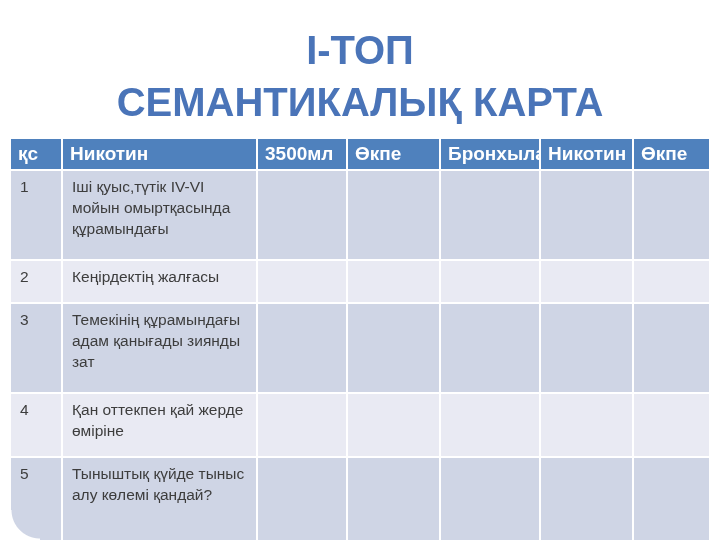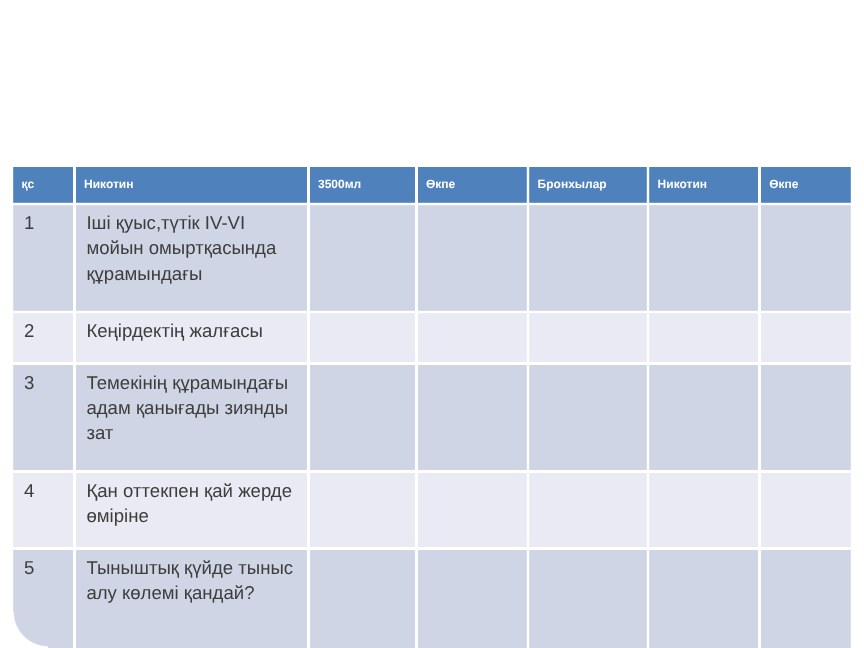--- a/index.html
+++ b/index.html
@@ -38,21 +38,21 @@
     table-layout: fixed;
   }
   table.sem-table th,
   table.sem-table td {
     border: 2px solid #ffffff;
     overflow: hidden;
   }
   table.sem-table th {
     background: #4f81bd;
     color: #ffffff;
-    font-size: 10px;
+    font-size: 19px;
     font-weight: bold;
     text-align: left;
     vertical-align: middle;
     padding: 2px 18px 2px 7px;
     height: 26px;
   }
   table.sem-table td {
     font-size: 15.5px;
     line-height: 21px;
     color: #3d3d3d;
@@ -75,20 +75,22 @@
     background: radial-gradient(circle 30px at 40px 0px, rgba(255,255,255,0) 28px, #ffffff 29px);
     pointer-events: none;
   }
 </style>
 </head>
 <body>
 
 <div class="slide">
 
   <div class="title">
+    <div>І-ТОП</div>
+    <div>СЕМАНТИКАЛЫҚ КАРТА</div>
   </div>
 
   <table class="sem-table">
     <colgroup>
       <col style="width:52px">
       <col style="width:195px">
       <col style="width:90px">
       <col style="width:93px">
       <col style="width:100px">
       <col style="width:93px">

